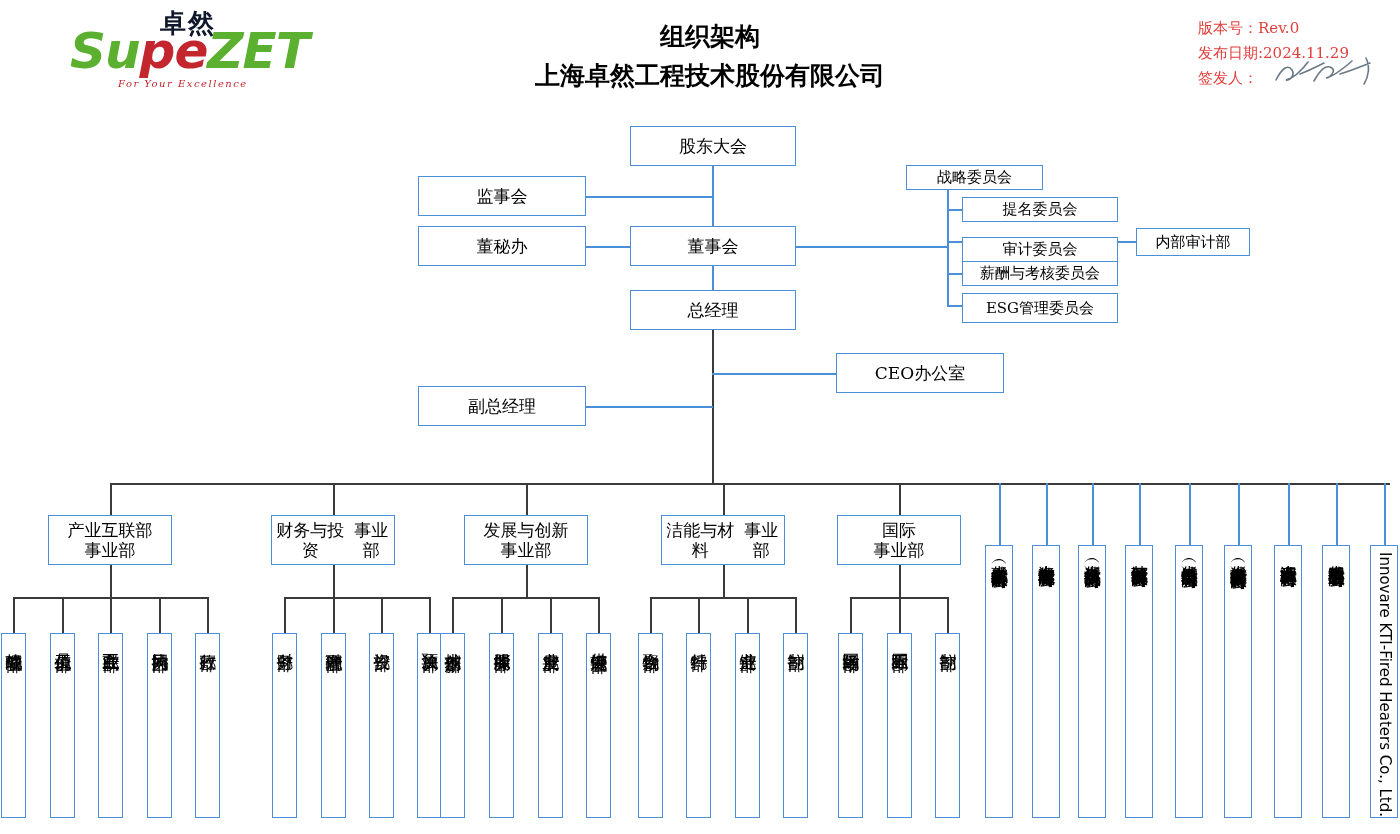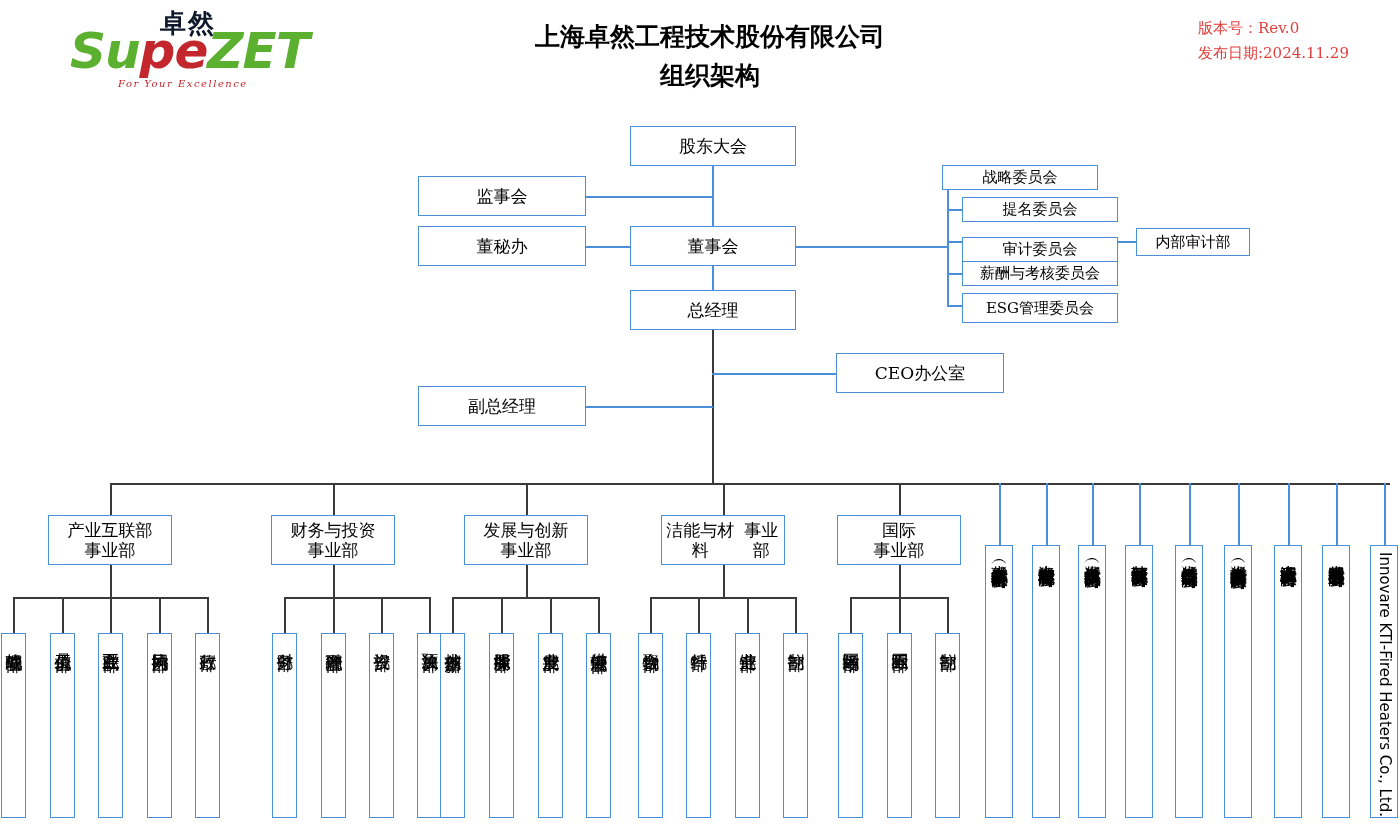--- a/index.html
+++ b/index.html
@@ -115,30 +115,36 @@
 
   <div id="logo">
     <div class="cn-top">卓然</div>
     <div class="word">
       <span class="g">Su</span><span class="r">p</span><span class="r">e</span><span class="g">ZET</span>
     </div>
     <div class="tag">For Your Excellence</div>
   </div>
 
   <div id="title">
+    <div>组织架构</div>
     <div>上海卓然工程技术股份有限公司</div>
-    <div>组织架构</div>
   </div>
 
   <div id="revinfo">
     <div class="row">
       <span>版本号：</span><span>Rev.0</span>
     </div>
     <div class="row">
       <span>发布日期:</span><span>2024.11.29</span>
+    </div>
+    <div class="row">
+      <span>签发人：</span>
+      <svg id="sig" viewBox="0 0 120 34">
+        <path d="M6 26 C12 14, 18 10, 22 16 C25 21, 20 27, 16 26 C24 24, 32 16, 38 8 M30 20 C38 17, 46 13, 54 9 M44 27 C50 16, 56 10, 62 14 C66 17, 60 24, 56 24 C64 22, 74 14, 82 7 M70 20 C80 17, 90 13, 100 9 M96 4 C100 12, 99 22, 94 30" fill="none" stroke="#6b7a85" stroke-width="1.6" stroke-linecap="round"></path>
+      </svg>
     </div>
   </div>
 
   <div class="box" style="left:630px;top:126px;width:166px;height:40px;">股东大会</div>
 
   <div class="box" style="left:418px;top:176px;width:168px;height:40px;">监事会</div>
 
   <div class="box" style="left:418px;top:226px;width:168px;height:40px;">董秘办</div>
 
   <div class="box" style="left:630px;top:226px;width:166px;height:40px;">董事会</div>
@@ -155,21 +161,21 @@
   <div class="ln lnv" style="left:712px;top:266px;height:24px;"></div>
 
   <div class="ln lnh" style="left:796px;top:246px;width:152px;"></div>
   <div class="ln lnv" style="left:947px;top:177px;height:129px;"></div>
   <div class="ln lnh" style="left:947px;top:177px;width:15px;"></div>
   <div class="ln lnh" style="left:947px;top:209px;width:15px;"></div>
   <div class="ln lnh" style="left:947px;top:241px;width:15px;"></div>
   <div class="ln lnh" style="left:947px;top:273px;width:15px;"></div>
   <div class="ln lnh" style="left:947px;top:305px;width:15px;"></div>
 
-  <div class="box" style="left:942px;top:165px;width:156px;height:25px;font-size:15px;">战略委员会</div>
+  <div class="box" style="left:906px;top:165px;width:137px;height:25px;font-size:15px;">战略委员会</div>
   <div class="box" style="left:962px;top:197px;width:156px;height:25px;font-size:15px;">提名委员会</div>
   <div class="box" style="left:962px;top:237px;width:156px;height:25px;font-size:15px;">审计委员会</div>
   <div class="box" style="left:962px;top:261px;width:156px;height:25px;font-size:15px;">薪酬与考核委员会</div>
   <div class="box" style="left:962px;top:293px;width:156px;height:30px;font-size:15px;">ESG管理委员会</div>
 
   <div class="ln lnh" style="left:1118px;top:241px;width:18px;"></div>
   <div class="box" style="left:1136px;top:228px;width:114px;height:28px;font-size:15px;">内部审计部</div>
 
   <div class="ln lnv dark" style="left:712px;top:330px;height:154px;"></div>
   <div class="ln lnh" style="left:712px;top:373px;width:124px;"></div>
@@ -180,21 +186,21 @@
   <div class="ln lnv dark" style="left:110px;top:483px;height:32px;"></div>
   <div class="ln lnv dark" style="left:333px;top:483px;height:32px;"></div>
   <div class="ln lnv dark" style="left:526px;top:483px;height:32px;"></div>
   <div class="ln lnv dark" style="left:723px;top:483px;height:32px;"></div>
   <div class="ln lnv dark" style="left:899px;top:483px;height:32px;"></div>
 
   <div class="box two-line" style="left:48px;top:515px;width:124px;height:50px;flex-direction:column;">
     <span>产业互联部</span>
     <span>事业部</span>
   </div>
-  <div class="box two-line" style="left:271px;top:515px;width:124px;height:50px;flex-direction:column;">
+  <div class="box two-line" style="left:271px;top:515px;width:124px;height:50px;">
     <span>财务与投资</span>
     <span>事业部</span>
   </div>
   <div class="box two-line" style="left:464px;top:515px;width:124px;height:50px;flex-direction:column;">
     <span>发展与创新</span>
     <span>事业部</span>
   </div>
   <div class="box two-line" style="left:661px;top:515px;width:124px;height:50px;flex-direction:row;">
     <span>洁能与材料</span>
     <span>事业部</span>

